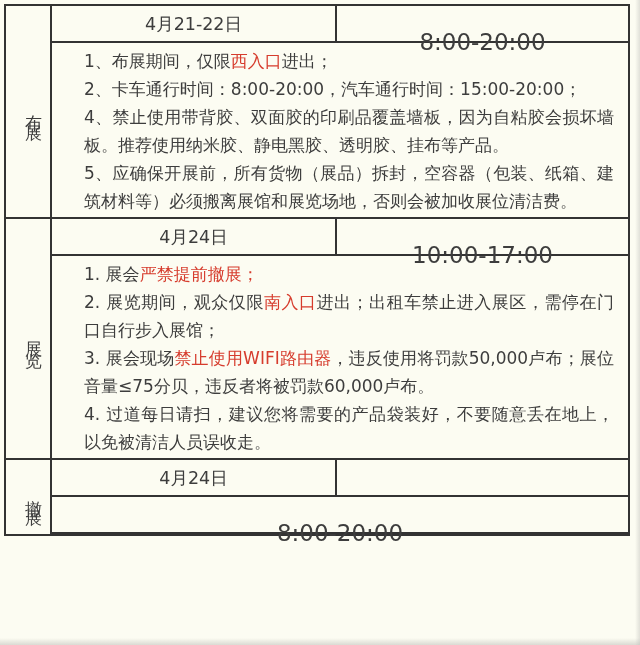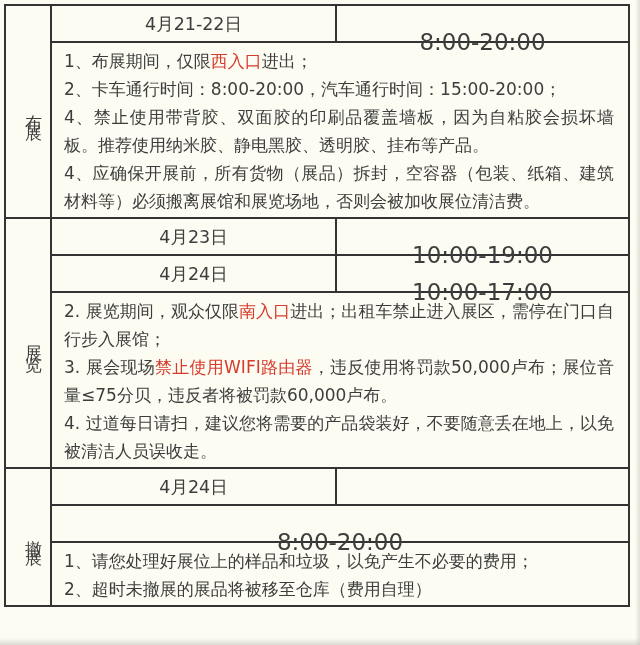--- a/index.html
+++ b/index.html
@@ -61,21 +61,21 @@
   .time-cell {
     flex: 1;
     display: flex;
     align-items: center;
     justify-content: center;
     font-size: 23px;
     color: var(--text, #3d3d3d);
     white-space: nowrap;
     margin-top: 36px;
   }
-  .rules-cell { padding: 4px 14px 2px 12px; }
+  .rules-cell { padding: 4px 14px 2px 12px; margin-left: 20px; }
   .rule {
     font-size: 17px;
     line-height: 28px;
     color: var(--text, #3d3d3d);
     text-align: justify;
     text-align-last: left;
   }
   .seg-red { color: var(--red, #d63c2d); }
   .seg-bold { font-weight: normal; }
   .edge-bottom {
@@ -102,57 +102,50 @@
         </div>
         <div class="section-body">
           <div class="sched-row">
             <div class="date-cell">4月21-22日</div>
             <div class="time-cell">8:00-20:00</div>
           </div>
           <div class="rules-cell">
             <div class="rule"><span>1、布展期间，仅限</span><span class="seg-red ">西入口</span><span>进出；</span></div>
             <div class="rule"><span>2、卡车通行时间：8:00-20:00，汽车通行时间：15:00-20:00；</span></div>
             <div class="rule"><span>4、禁止使用带背胶、双面胶的印刷品覆盖墙板，因为自粘胶会损坏墙板。推荐使用纳米胶、静电黑胶、透明胶、挂布等产品。</span></div>
-            <div class="rule"><span>4、应确保开展前，所有货物（展品）拆封，空容器（包装、纸箱、建筑材料等）必须搬离展馆和展览场地，否则会被加收展位清洁费。</span></div>
+            <div class="rule"><span>5、应确保开展前，所有货物（展品）拆封，空容器（包装、纸箱、建筑材料等）必须搬离展馆和展览场地，否则会被加收展位清洁费。</span></div>
           </div>
         </div>
       </div>
       <div class="table-section">
         <div class="label-cell">
           <span class="vlabel">展览</span>
         </div>
         <div class="section-body">
           <div class="sched-row">
-            <div class="date-cell">4月23日</div>
-            <div class="time-cell">10:00-19:00</div>
-          </div>
-          <div class="sched-row">
             <div class="date-cell">4月24日</div>
             <div class="time-cell">10:00-17:00</div>
           </div>
           <div class="rules-cell">
+            <div class="rule"><span>1. 展会</span><span class="seg-red ">严禁提前撤展；</span></div>
             <div class="rule"><span>2. 展览期间，观众仅限</span><span class="seg-red seg-bold">南入口</span><span>进出；出租车禁止进入展区，需停在门口自行步入展馆；</span></div>
             <div class="rule"><span>3. 展会现场</span><span class="seg-red ">禁止使用WIFI路由器</span><span>，违反使用将罚款50,000卢布；展位音量≤75分贝，违反者将被罚款60,000卢布。</span></div>
             <div class="rule"><span>4. 过道每日请扫，建议您将需要的产品袋装好，不要随意丢在地上，以免被清洁人员误收走。</span></div>
           </div>
         </div>
       </div>
       <div class="table-section">
         <div class="label-cell">
           <span class="vlabel">撤展</span>
         </div>
         <div class="section-body">
           <div class="sched-row">
             <div class="date-cell">4月24日</div>
           </div>
           <div class="sched-row">
             <div class="time-cell">8:00-20:00</div>
           </div>
-          <div class="rules-cell">
-            <div class="rule"><span>1、请您处理好展位上的样品和垃圾，以免产生不必要的费用；</span></div>
-            <div class="rule"><span>2、超时未撤展的展品将被移至仓库（费用自理）</span></div>
-          </div>
         </div>
       </div>
     </div>
   <div class="edge-right"></div>
   <div class="edge-bottom"></div>
 </div>
 
 </body></html>

